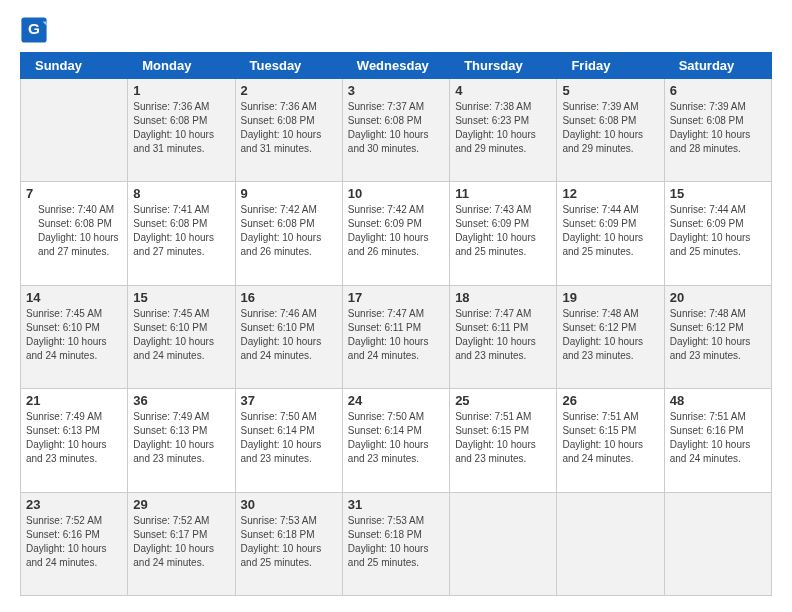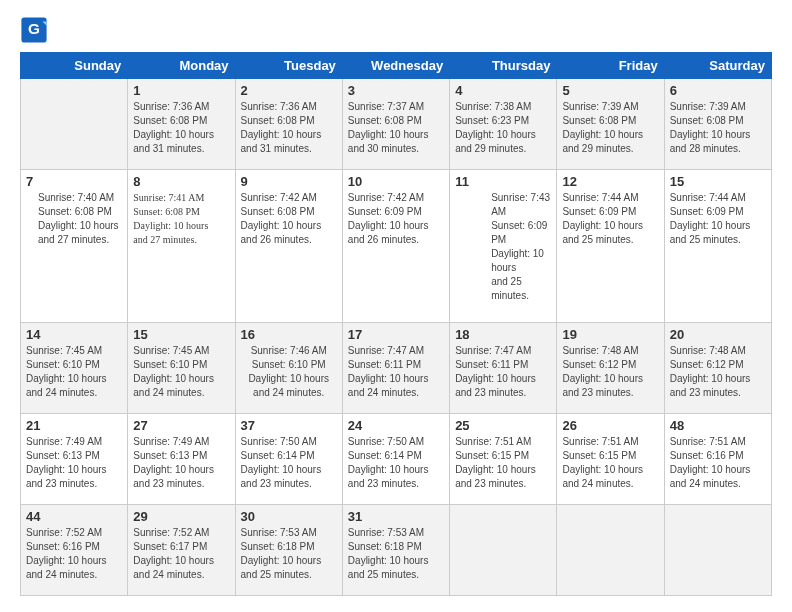--- a/index.html
+++ b/index.html
@@ -57,22 +57,22 @@
     .calendar {
       width: 100%;
       border-collapse: collapse;
       flex: 1;
     }
     .calendar thead th {
       background: #1565C0;
       color: #fff;
       font-size: 13px;
       font-weight: bold;
-      padding: 5px 6px;
-      text-align: right;
+      padding: 5px 14px;
+      text-align: left;
       border: 1px solid #1565C0;
     }
     .calendar tbody td {
       border: 1px solid #ccc;
       vertical-align: top;
       padding: 4px 5px;
       width: calc(100% / 7);
       height: 80px;
     }
     .day-number {
@@ -176,42 +176,42 @@
         <tr>
           <td>
             <div class="day-number">7</div>
             <div class="day-info" style="white-space: pre-line; margin-left: 12px;">Sunrise: 7:40 AM
 Sunset: 6:08 PM
 Daylight: 10 hours
 and 27 minutes.</div>
           </td>
           <td>
             <div class="day-number">8</div>
-            <div class="day-info" style="white-space: pre-line; font-family: Liberation Serif, serif;">Sunrise: 7:41 AM
+            <div class="day-info" style="white-space: pre-line;">Sunrise: 7:41 AM
 Sunset: 6:08 PM
 Daylight: 10 hours
 and 27 minutes.</div>
           </td>
           <td>
             <div class="day-number">9</div>
             <div class="day-info" style="white-space: pre-line;">Sunrise: 7:42 AM
 Sunset: 6:08 PM
 Daylight: 10 hours
 and 26 minutes.</div>
           </td>
           <td>
             <div class="day-number">10</div>
             <div class="day-info" style="white-space: pre-line;">Sunrise: 7:42 AM
 Sunset: 6:09 PM
 Daylight: 10 hours
 and 26 minutes.</div>
           </td>
           <td>
             <div class="day-number">11</div>
-            <div class="day-info" style="white-space: pre-line; margin-left: 36px;">Sunrise: 7:43 AM
+            <div class="day-info" style="white-space: pre-line;">Sunrise: 7:43 AM
 Sunset: 6:09 PM
 Daylight: 10 hours
 and 25 minutes.</div>
           </td>
           <td>
             <div class="day-number">12</div>
             <div class="day-info" style="white-space: pre-line;">Sunrise: 7:44 AM
 Sunset: 6:09 PM
 Daylight: 10 hours
 and 25 minutes.</div>
@@ -234,21 +234,21 @@
           </td>
           <td>
             <div class="day-number">15</div>
             <div class="day-info" style="white-space: pre-line;">Sunrise: 7:45 AM
 Sunset: 6:10 PM
 Daylight: 10 hours
 and 24 minutes.</div>
           </td>
           <td>
             <div class="day-number">16</div>
-            <div class="day-info" style="white-space: pre-line; text-align: center;">Sunrise: 7:46 AM
+            <div class="day-info" style="white-space: pre-line;">Sunrise: 7:46 AM
 Sunset: 6:10 PM
 Daylight: 10 hours
 and 24 minutes.</div>
           </td>
           <td>
             <div class="day-number">17</div>
             <div class="day-info" style="white-space: pre-line;">Sunrise: 7:47 AM
 Sunset: 6:11 PM
 Daylight: 10 hours
 and 24 minutes.</div>
@@ -277,21 +277,21 @@
         </tr>
         <tr>
           <td>
             <div class="day-number">21</div>
             <div class="day-info" style="white-space: pre-line;">Sunrise: 7:49 AM
 Sunset: 6:13 PM
 Daylight: 10 hours
 and 23 minutes.</div>
           </td>
           <td>
-            <div class="day-number">27</div>
+            <div class="day-number">36</div>
             <div class="day-info" style="white-space: pre-line;">Sunrise: 7:49 AM
 Sunset: 6:13 PM
 Daylight: 10 hours
 and 23 minutes.</div>
           </td>
           <td>
             <div class="day-number">37</div>
             <div class="day-info" style="white-space: pre-line;">Sunrise: 7:50 AM
 Sunset: 6:14 PM
 Daylight: 10 hours
@@ -321,21 +321,21 @@
           <td>
             <div class="day-number">48</div>
             <div class="day-info" style="white-space: pre-line;">Sunrise: 7:51 AM
 Sunset: 6:16 PM
 Daylight: 10 hours
 and 24 minutes.</div>
           </td>
         </tr>
         <tr class="row-shaded">
           <td>
-            <div class="day-number">44</div>
+            <div class="day-number">23</div>
             <div class="day-info" style="white-space: pre-line;">Sunrise: 7:52 AM
 Sunset: 6:16 PM
 Daylight: 10 hours
 and 24 minutes.</div>
           </td>
           <td>
             <div class="day-number">29</div>
             <div class="day-info" style="white-space: pre-line;">Sunrise: 7:52 AM
 Sunset: 6:17 PM
 Daylight: 10 hours

